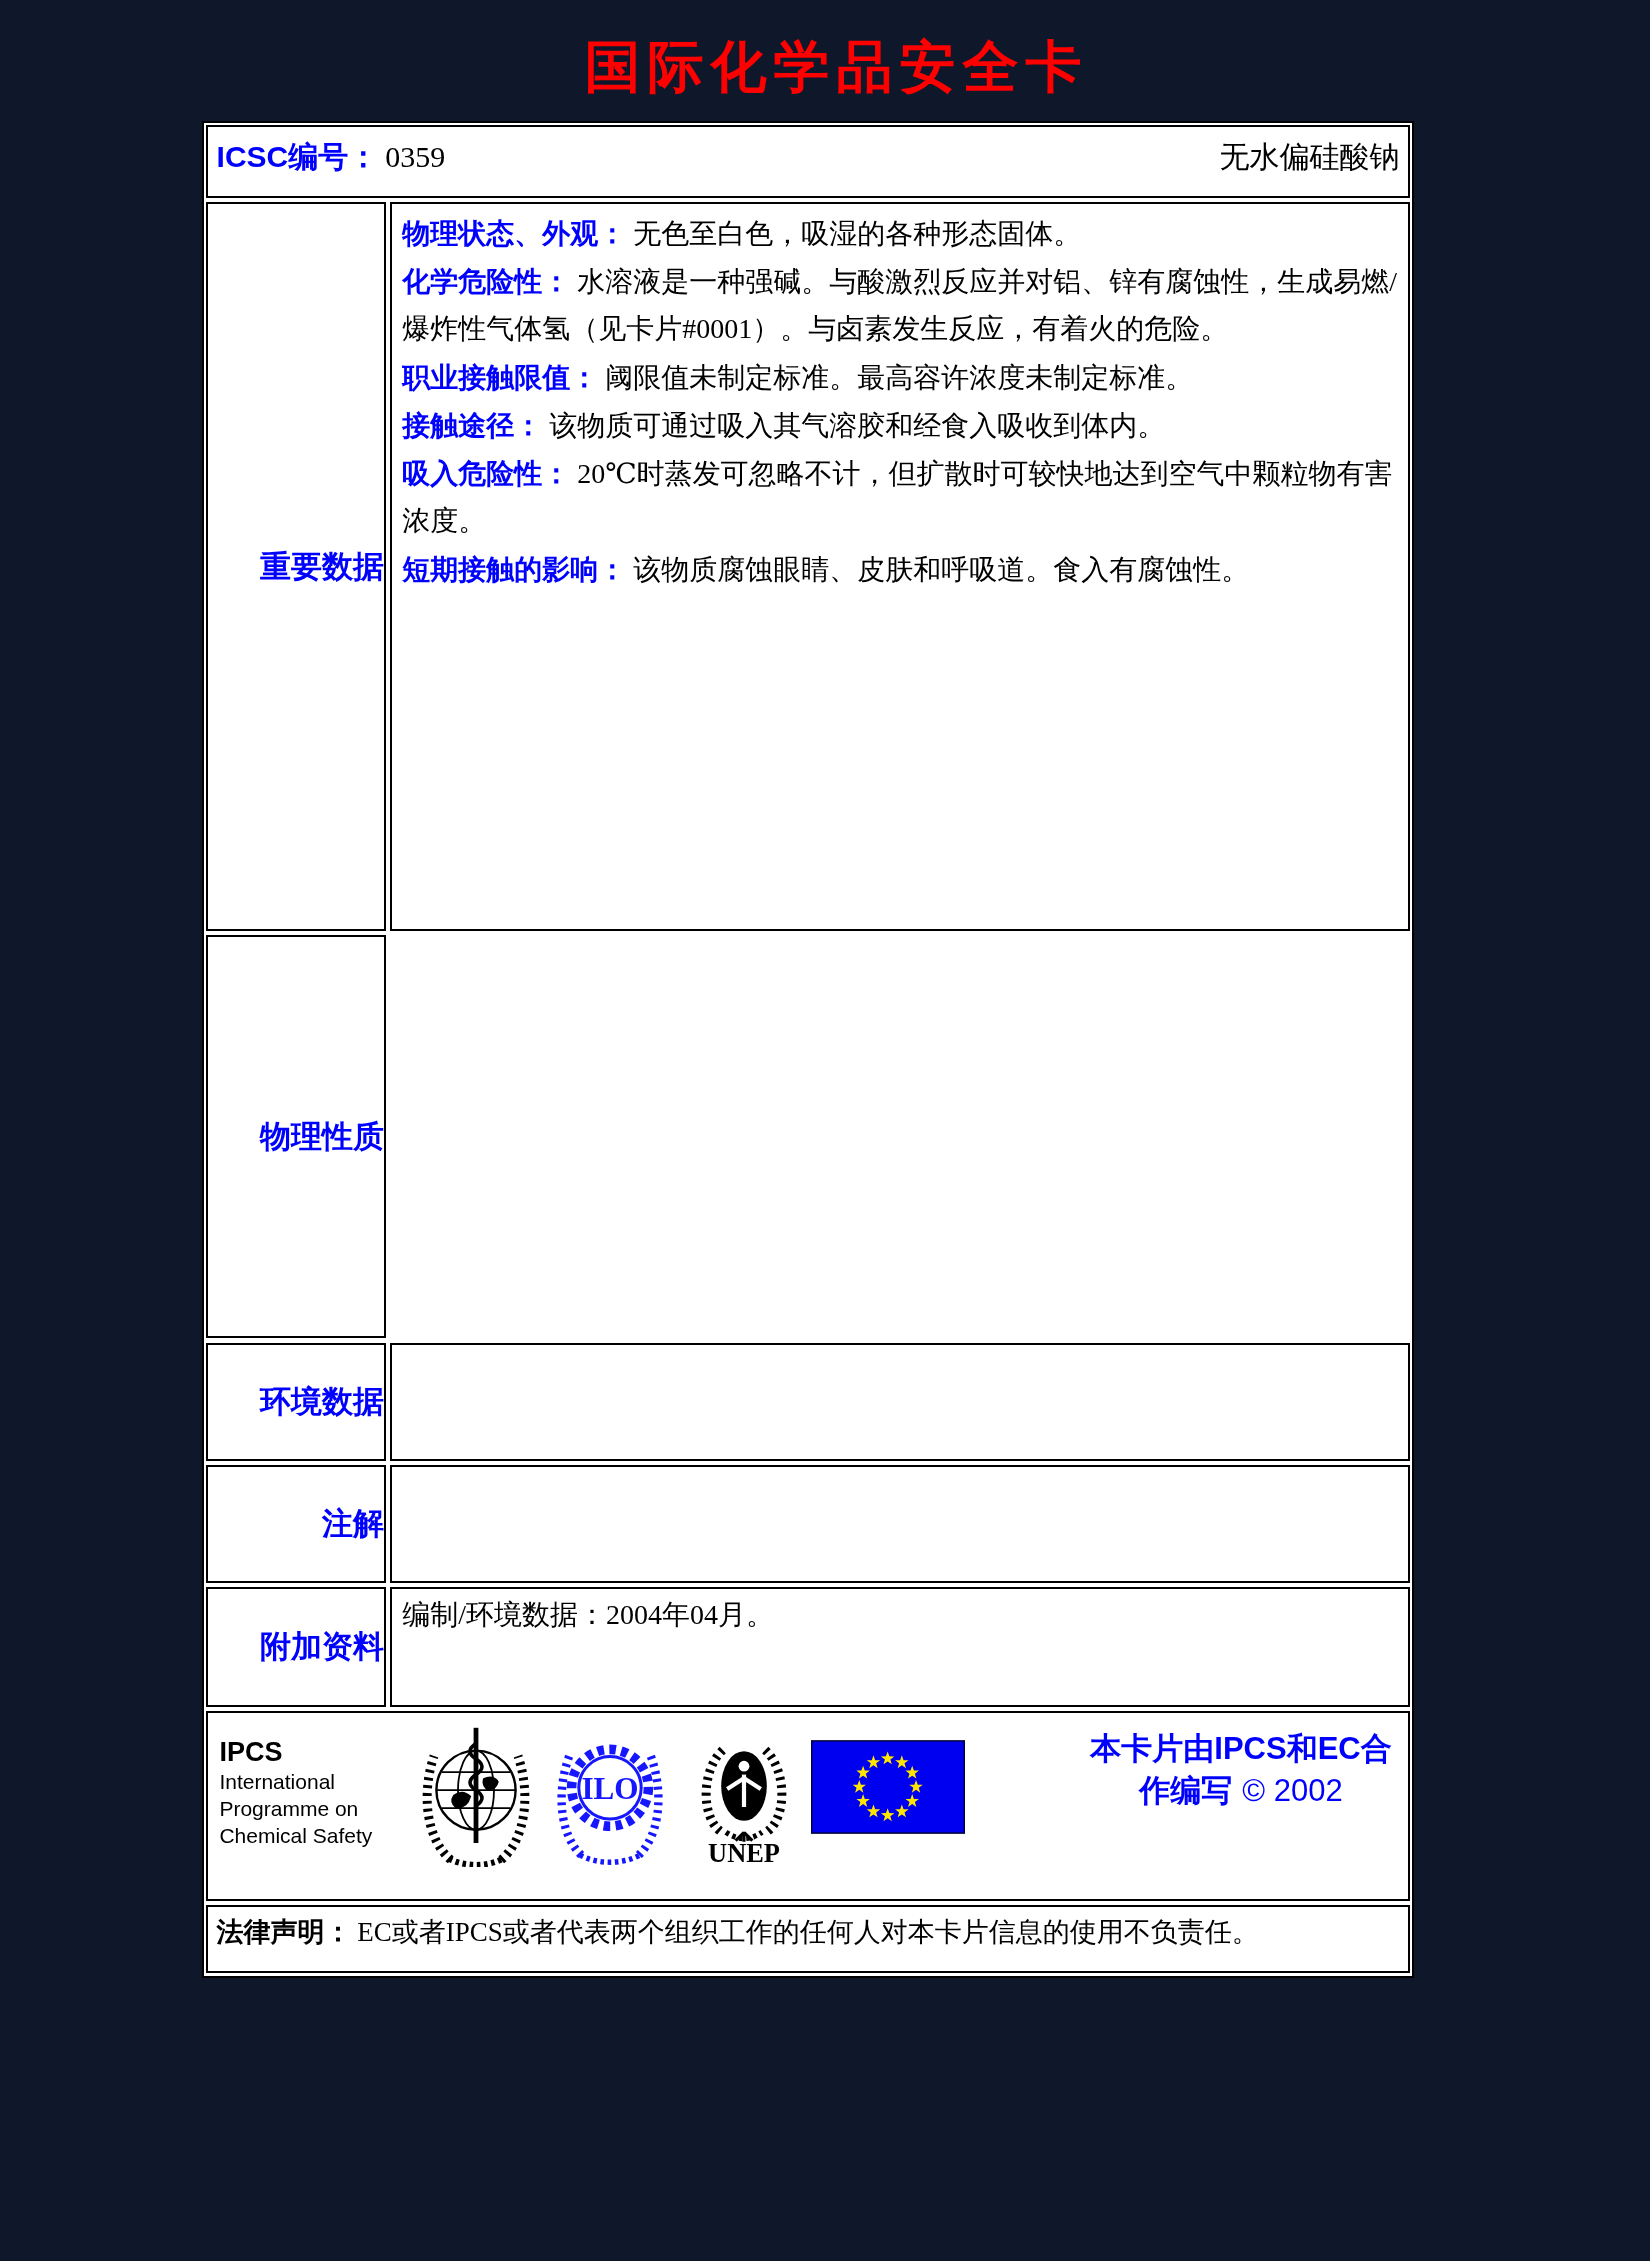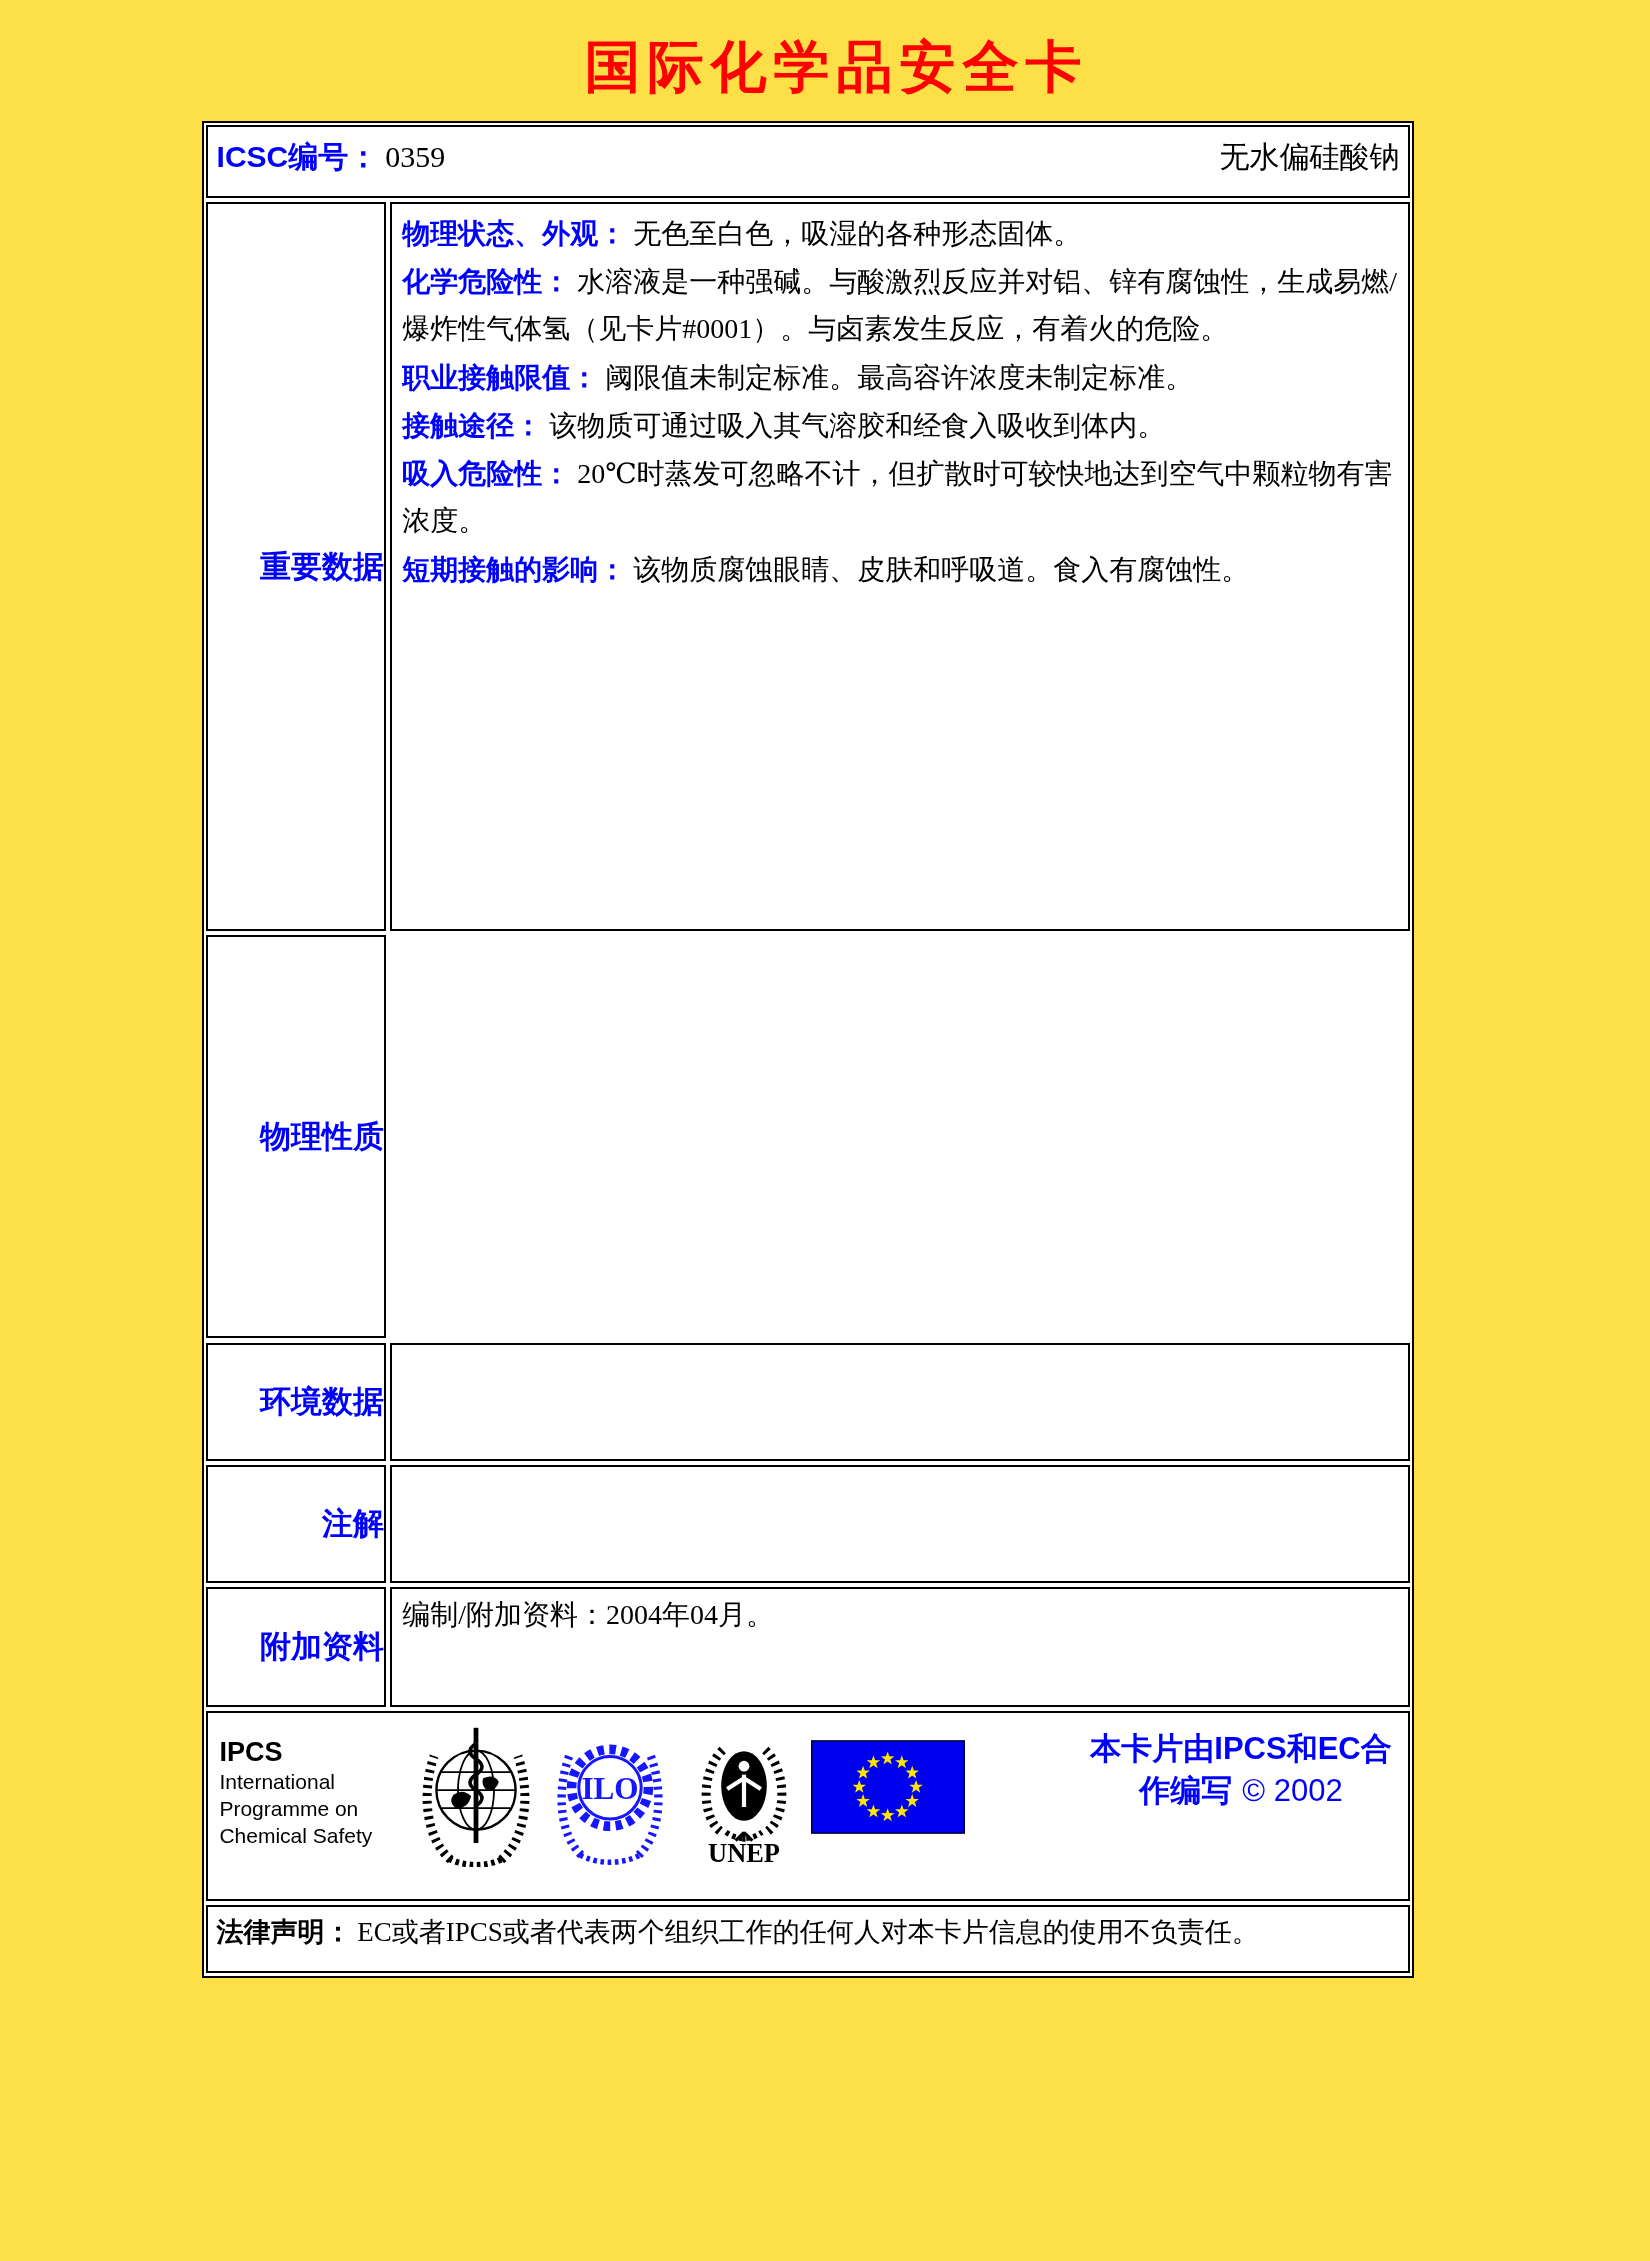--- a/index.html
+++ b/index.html
@@ -1,18 +1,18 @@
 <!DOCTYPE html>
 <html style="font-size:11.3px"><head>
 <meta charset="utf-8">
 <style>
   * { margin:0; padding:0; box-sizing:border-box; }
   html,body { background:#ffffff; }
   .page {
-    position:relative; width:1651px; height:2261px; background:#fde047;
+    position:relative; width:1651px; height:2261px; background:#0f172a;
     font-family:"Liberation Serif","DejaVu Serif",serif; color:#000;
   }
   .title {
     position:absolute; top:30px; left:202px; width:1269px;
     text-align:center; font-size:56px; font-weight:bold; color:#FF0000;
     letter-spacing:7px; font-family:"DejaVu Serif","Liberation Serif",serif;
   }
   .card {
     position:absolute; left:202px; top:121px; width:1212px;
     border:2.8px solid #000; padding:2.1px;
@@ -129,21 +129,21 @@
         <span>注解</span>
       </div>
       <div class="cell content-cell"></div>
     </div>
 
     <div class="row r-add">
       <div class="cell label-cell">
         <span>附加资料</span>
       </div>
       <div class="cell content-cell">
-        <div class="add-line"><span>编制/附加资料：</span><span>2004年04月。</span></div>
+        <div class="add-line"><span>编制/环境数据：</span><span>2004年04月。</span></div>
       </div>
     </div>
 
     <div class="row r-logos">
       <div class="cell full logos-cell">
         <div class="logo-strip">
 
           <div class="ipcs-block">
             <div class="ipcs-acronym">IPCS</div>
             <div class="ipcs-line">International</div>

